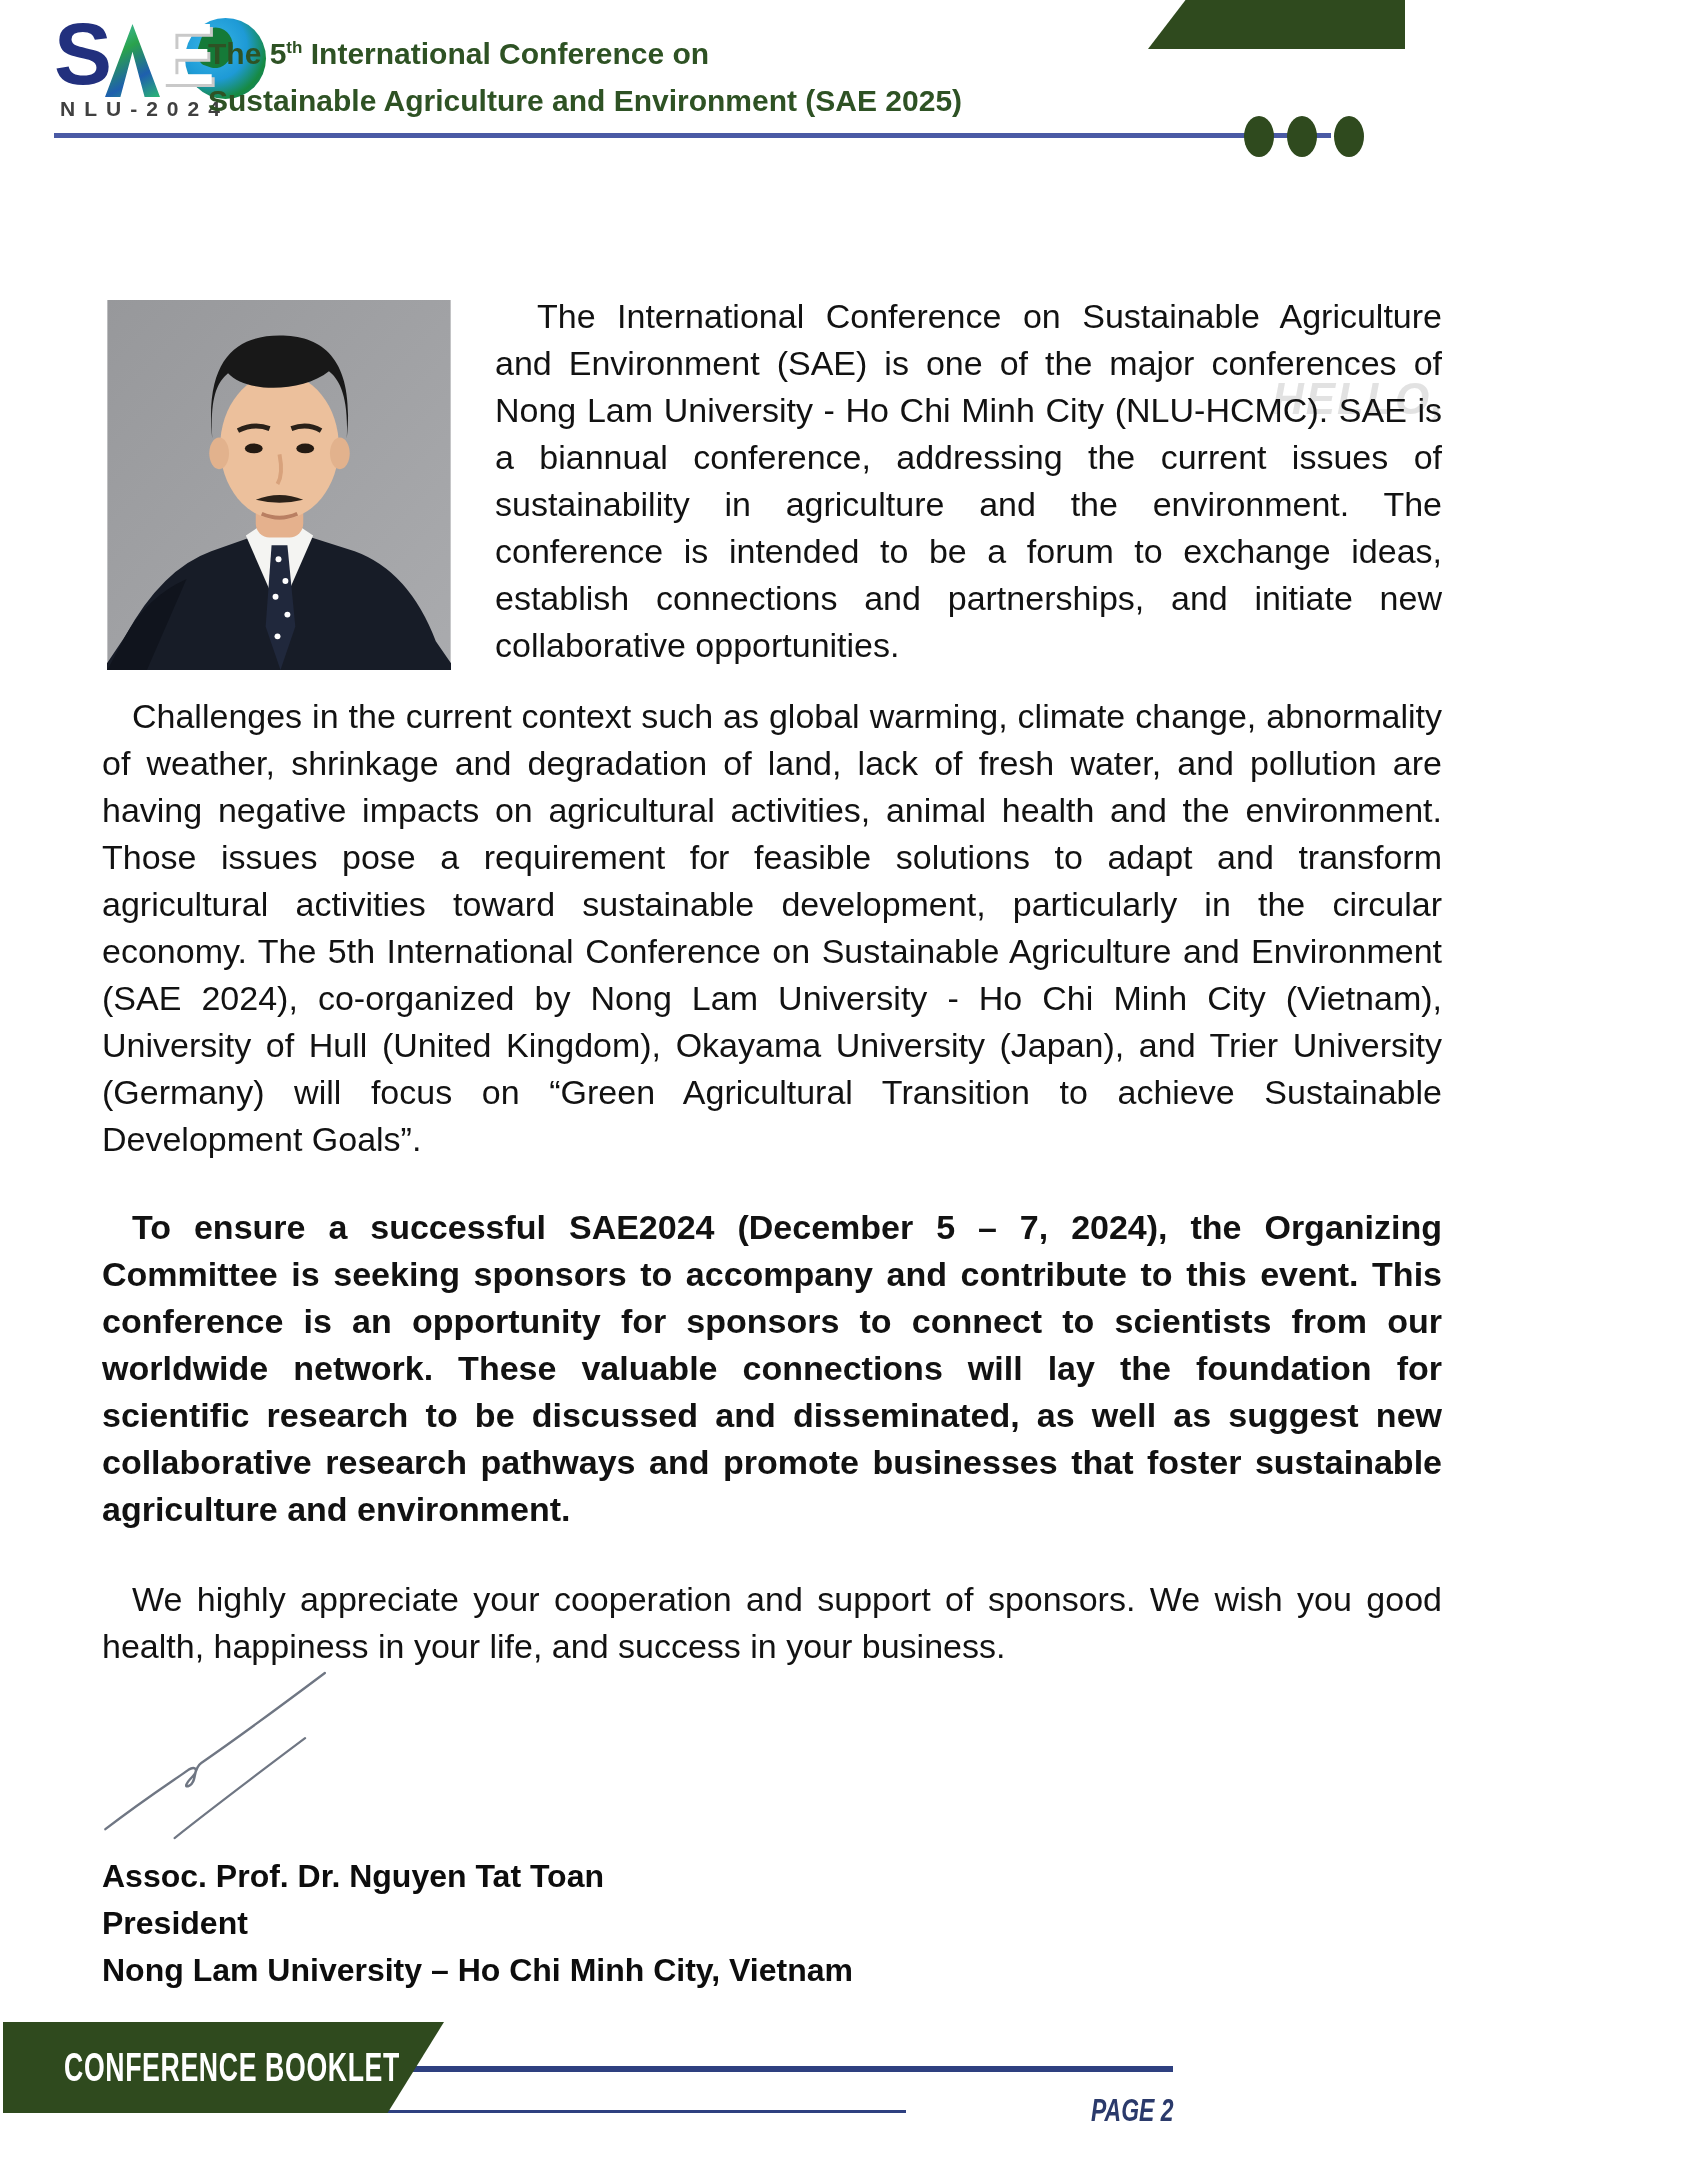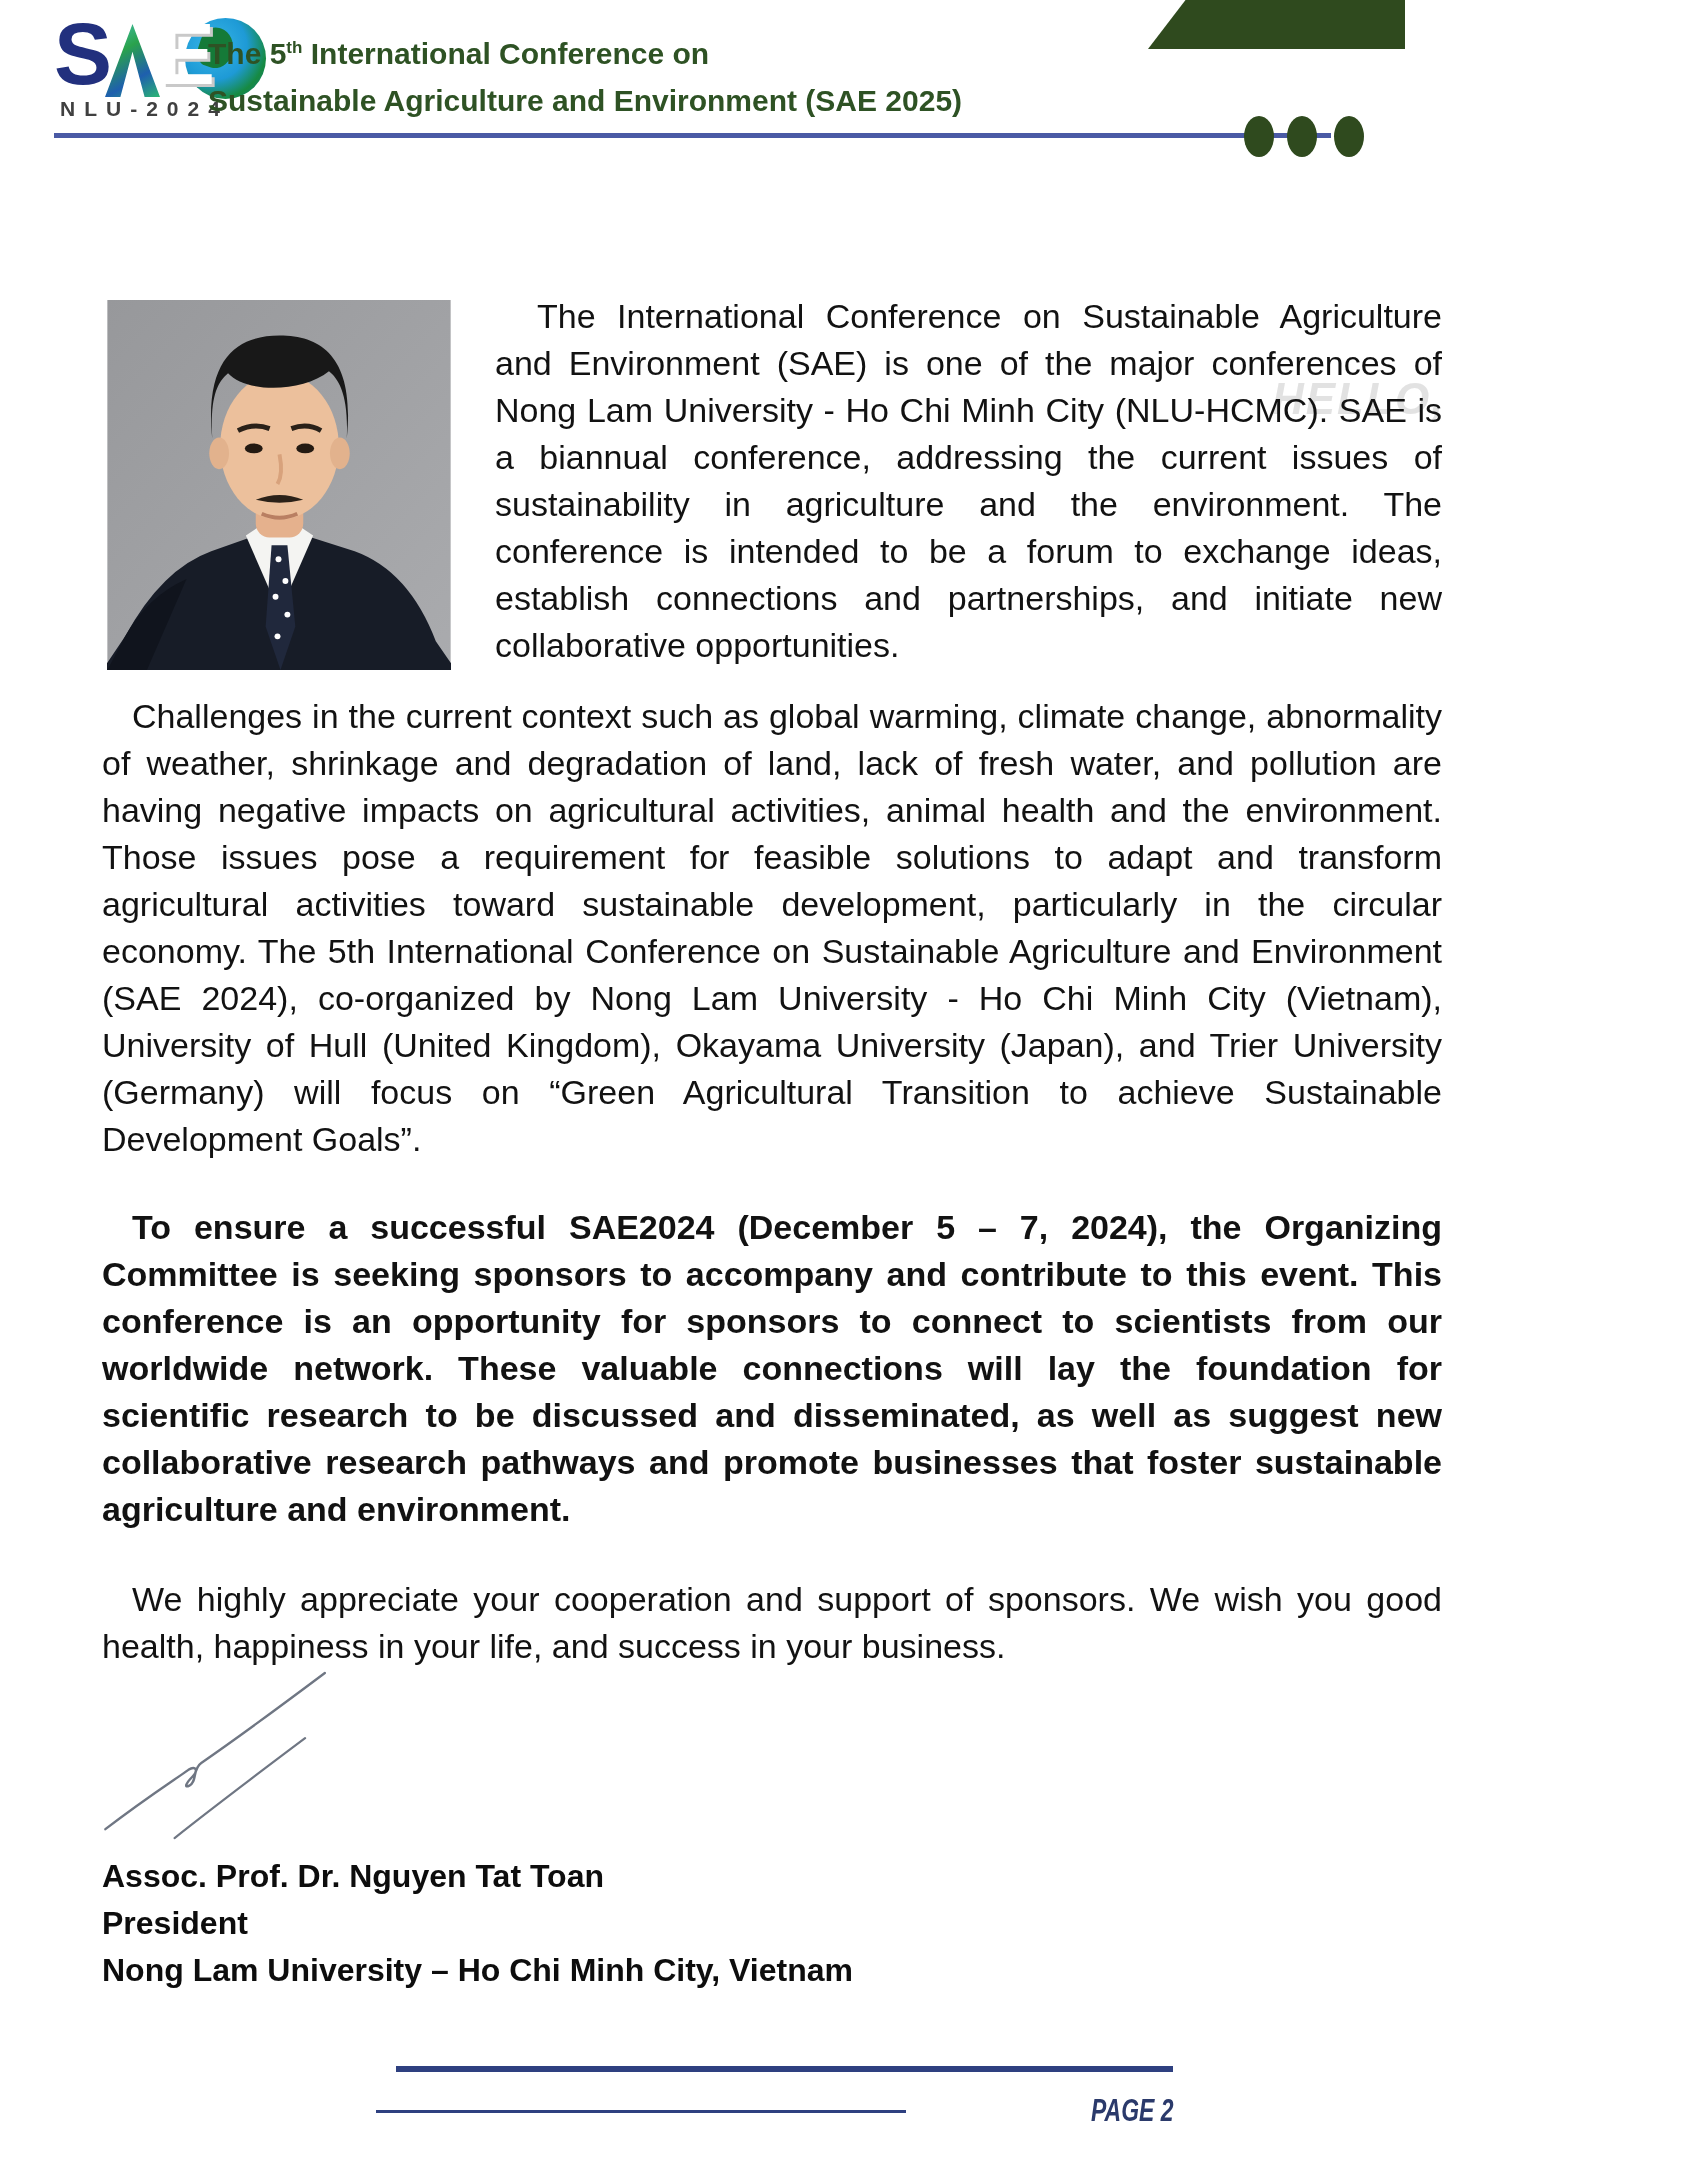--- a/index.html
+++ b/index.html
@@ -138,18 +138,21 @@
     </svg>
   </div>
   <div class="signer">
     <div>Assoc. Prof. Dr. Nguyen Tat Toan</div>
     <div>President</div>
     <div>Nong Lam University – Ho Chi Minh City, Vietnam</div>
   </div>
 
   <div class="footer-rule-thick"></div>
   <div class="footer-rule-thin"></div>
+  <div class="footer-banner">
+    <span>CONFERENCE BOOKLET</span>
+  </div>
   <div class="page-number">
     <span>PAGE 2</span>
   </div>
 
 </div>
 
 
 </body></html>

